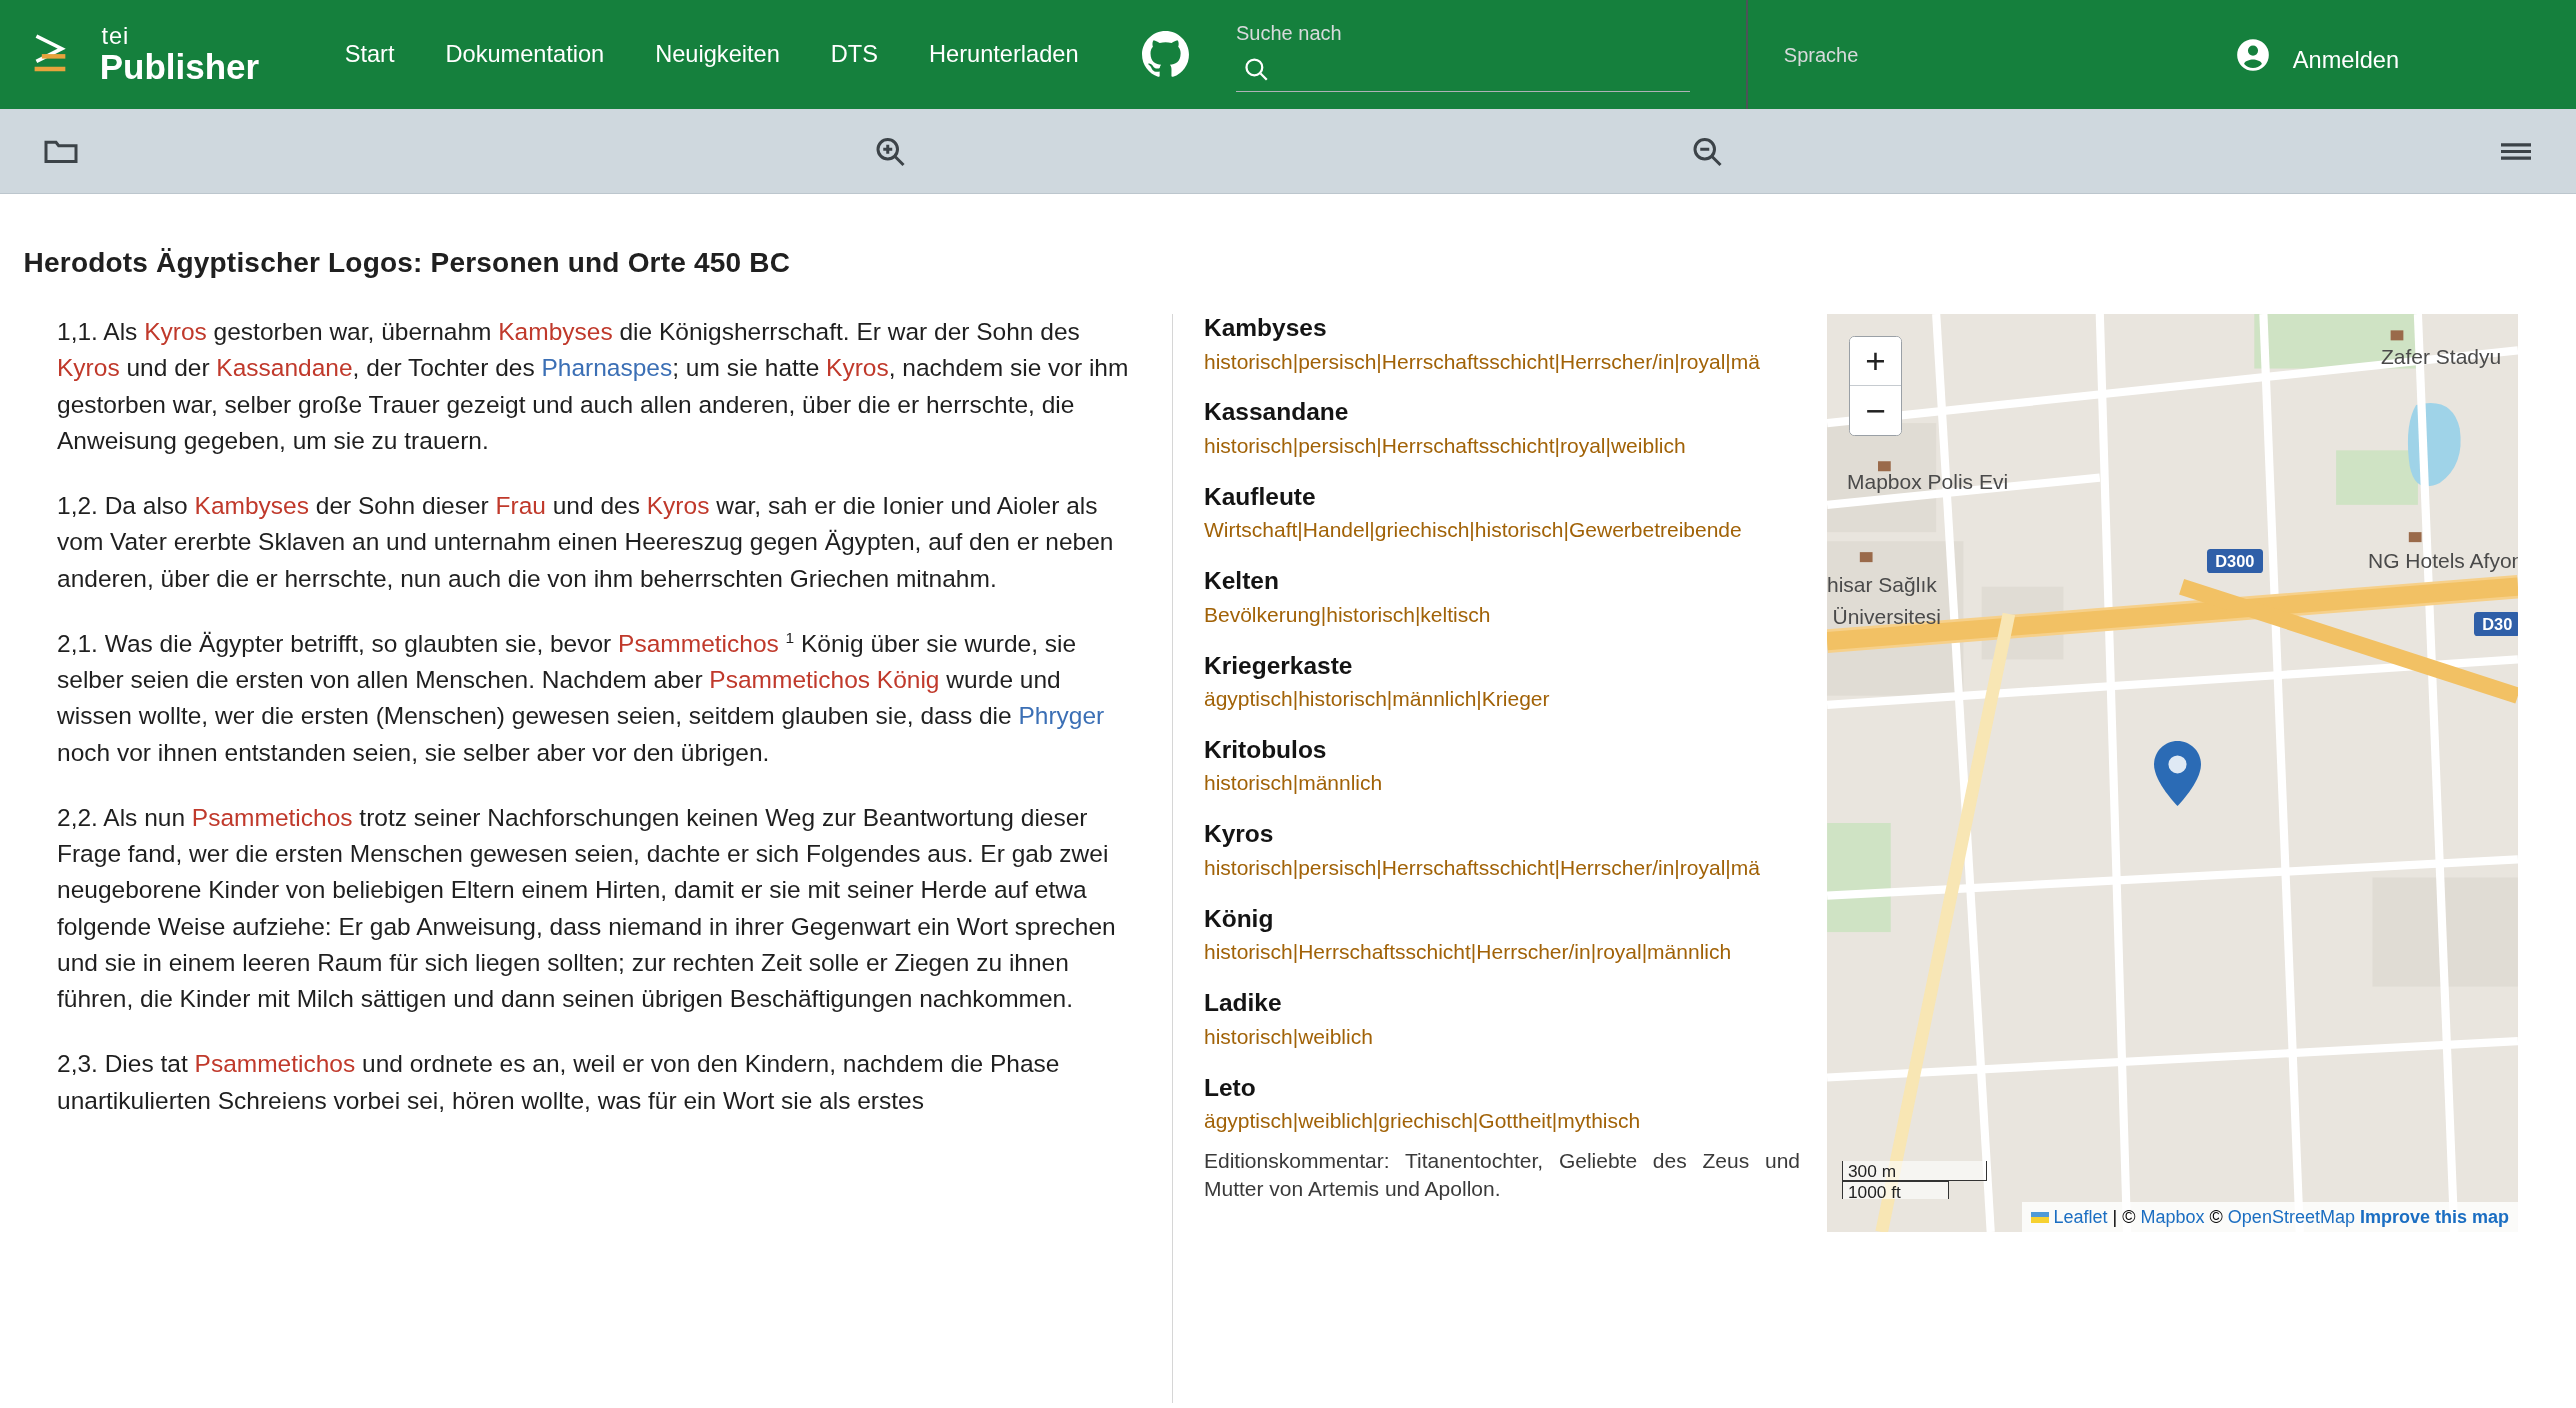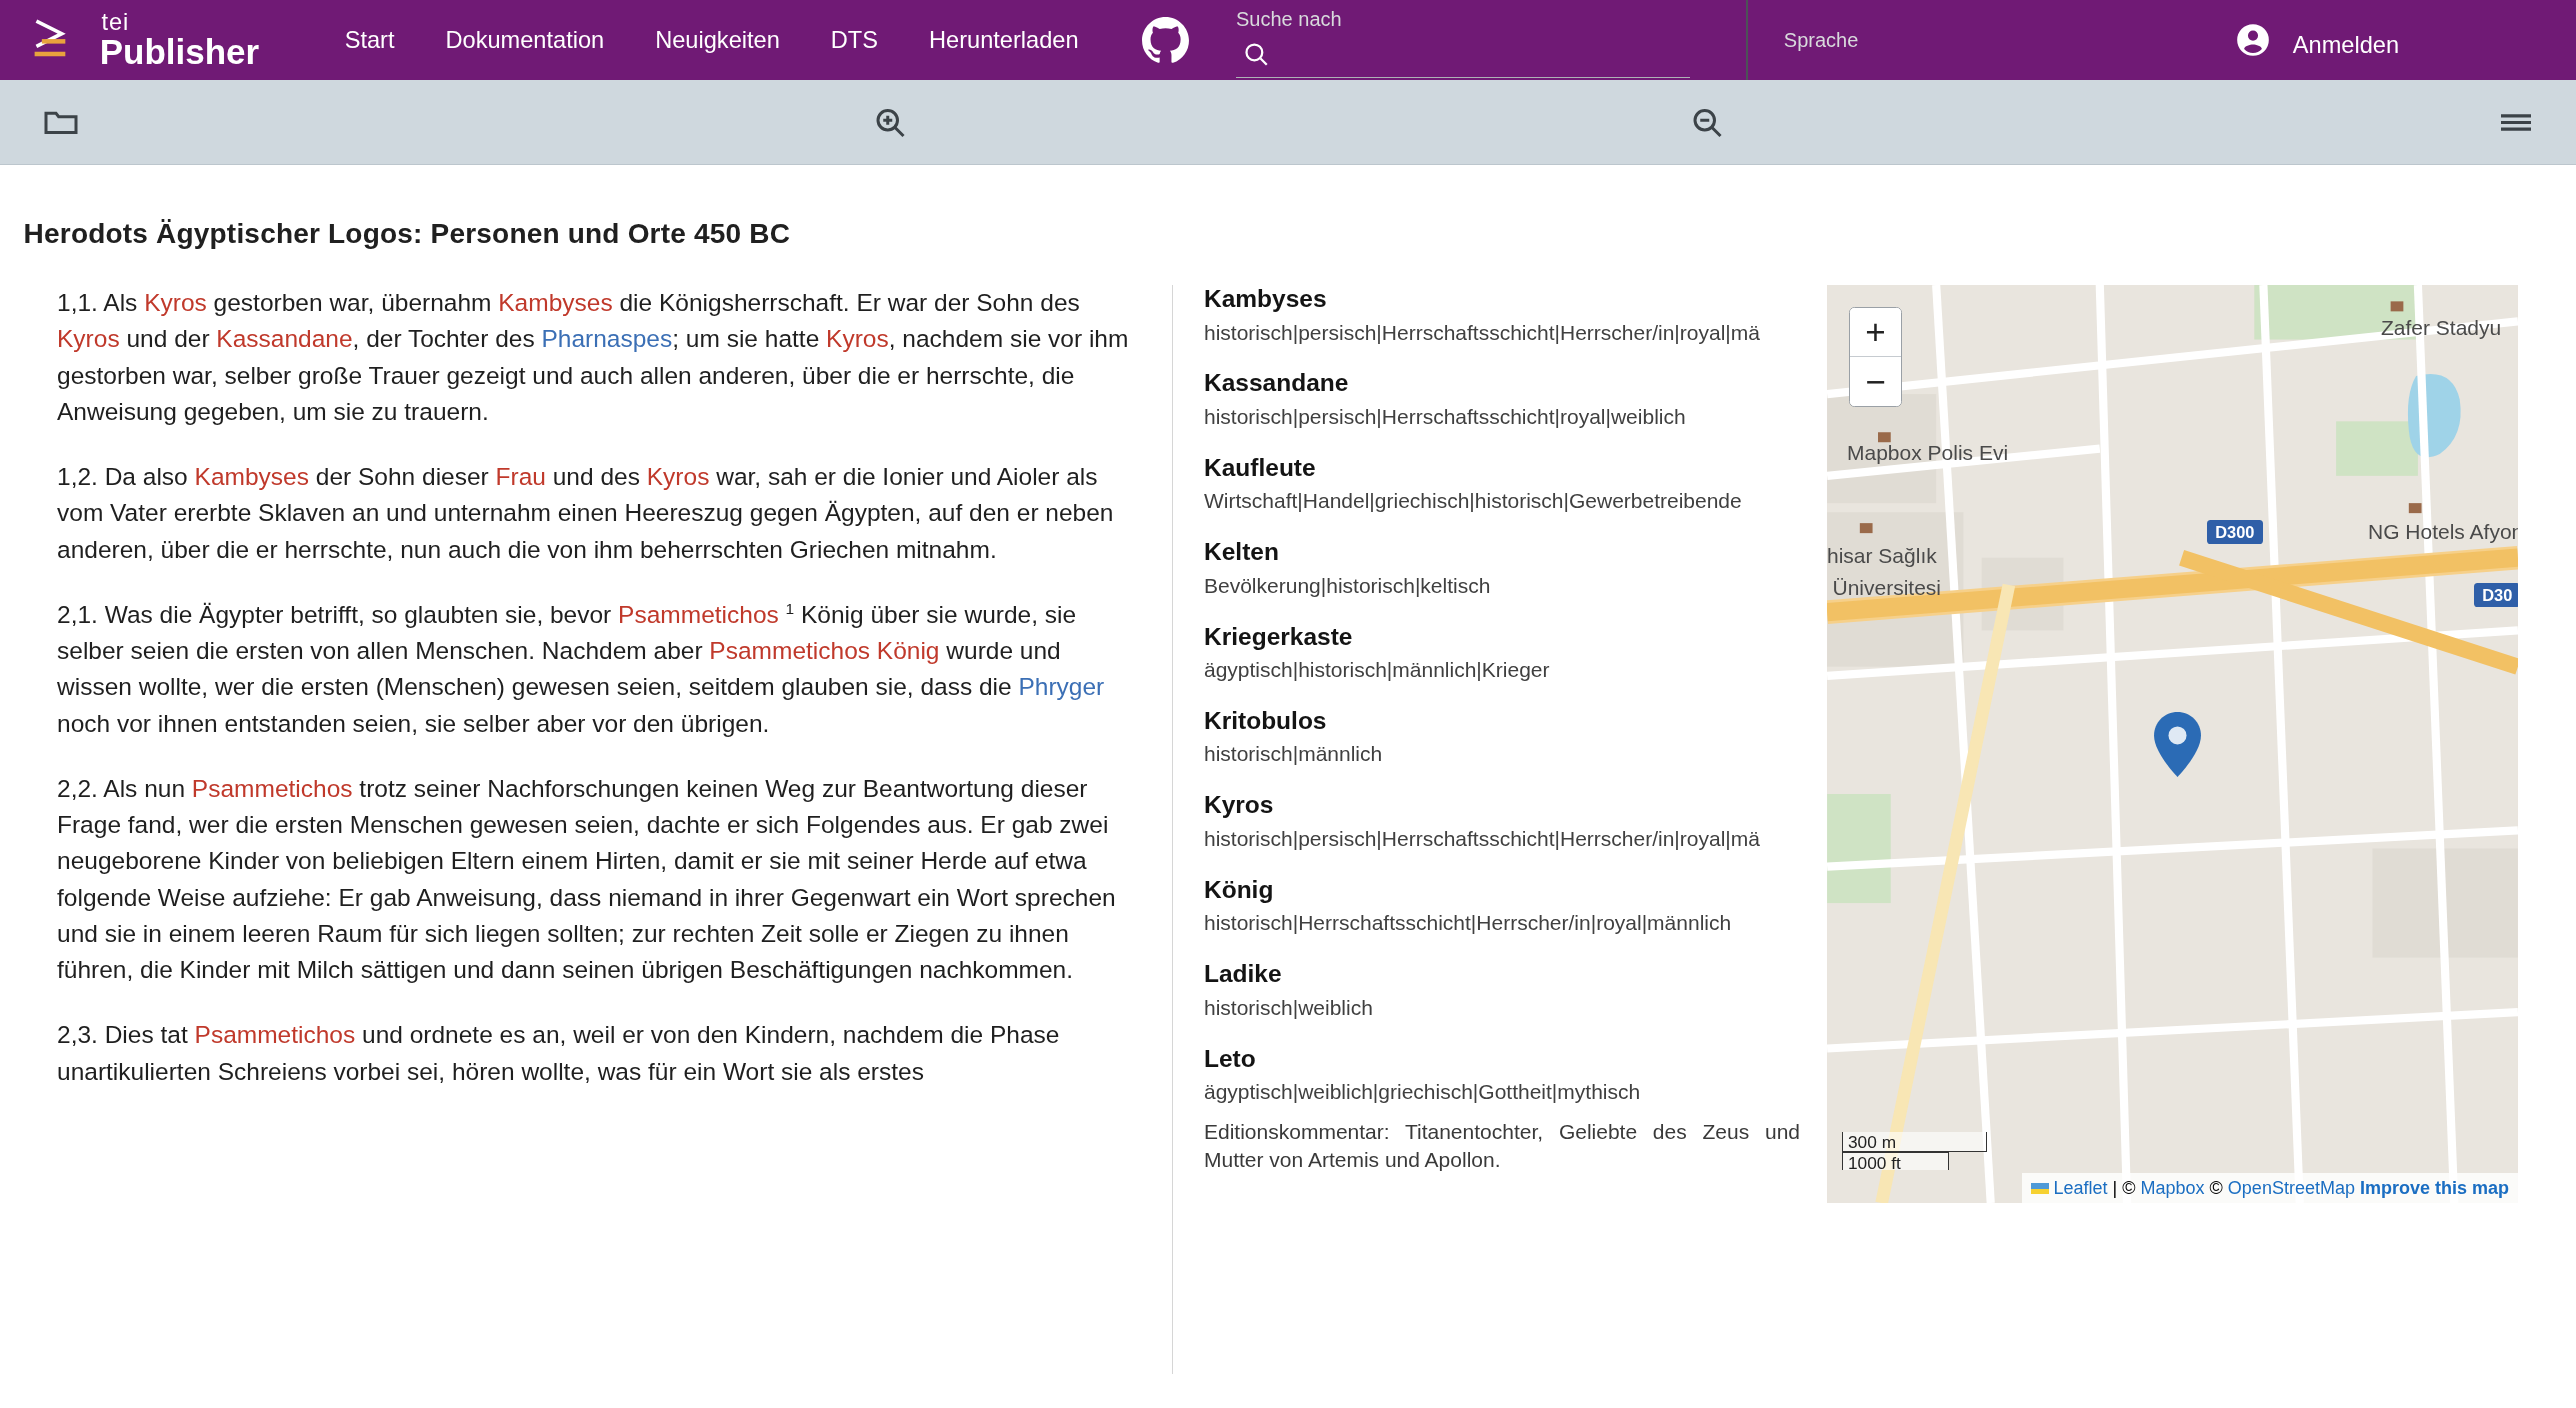--- a/index.html
+++ b/index.html
@@ -6,22 +6,22 @@
   html, body {
     margin: 0; padding: 0;
     width: 2576px; height: 1409px;
     background: #ffffff;
     font-family: "Liberation Sans", sans-serif;
     overflow: hidden;
   }
 
   
   .topnav {
-    height: 80px;
-    background: #701a75;
+    height: 109px;
+    background: #15803d;
     display: flex;
     align-items: center;
     color: #ffffff;
     position: relative;
   }
   .logo-wrap {
     display: flex;
     align-items: center;
     padding-left: 31px;
     padding-right: 9px;
@@ -198,21 +198,21 @@
   .note-term {
     font-size: 24.5px;
     font-weight: bold;
     color: #141414;
     margin: 0 0 5.5px 0;
   }
   .note-term:not(:first-child) { margin-top: 0; }
   .note-block { margin-bottom: 23.6px; }
   .note-cats {
     font-size: 21px;
-    color: #404040;
+    color: #a16207;
     line-height: 1.3;
   }
   .note-comment {
     font-size: 21px;
     color: #3a3a3a;
     line-height: 1.35;
     text-align: justify;
   }
 
   

